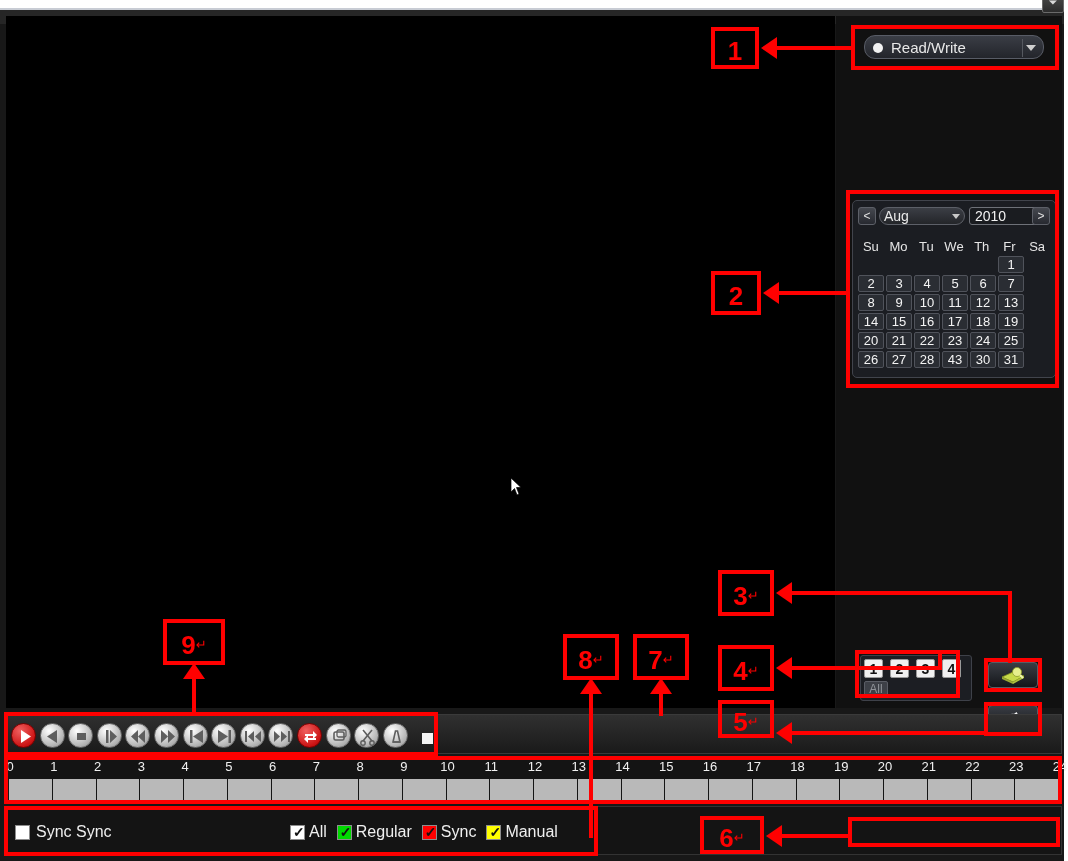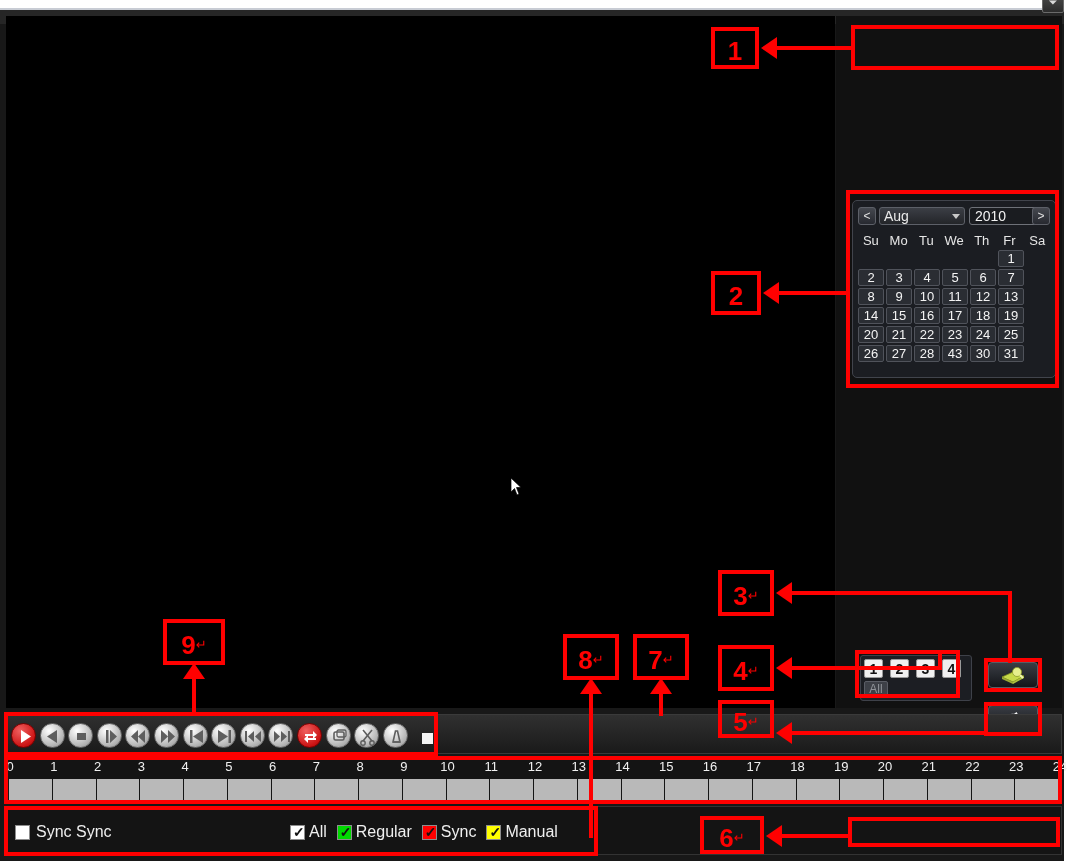--- a/index.html
+++ b/index.html
@@ -41,29 +41,29 @@
   #calendar{position:absolute;left:852px;top:200px;width:204px;height:178px;
             background:#1b1d22;border:1px solid #41444c;border-radius:5px;
             box-sizing:border-box;padding:4px;}
   #calhead{position:relative;height:22px;}
   .calnav{position:absolute;top:2px;width:18px;height:18px;background:linear-gradient(#45484f,#272930);
           border:1px solid #5d6068;border-radius:3px;color:#e0e0e0;font-size:12px;
           line-height:17px;text-align:center;cursor:pointer;box-sizing:border-box;}
   #calprev{left:1px;} #calnext{right:1px;}
   #calmonth{position:absolute;left:22px;top:2px;width:86px;height:18px;
             background:linear-gradient(#3b3e45,#232529);border:1px solid #5d6068;
-            border-radius:3px;box-sizing:border-box;}
+            border-radius:9px;box-sizing:border-box;}
   #calmonth span{position:absolute;left:4px;top:0px;color:#eaeaea;font-size:14px;line-height:17px;}
   #calmonth .ar{position:absolute;right:4px;top:6px;width:0;height:0;
            border-left:4px solid transparent;border-right:4px solid transparent;
            border-top:5px solid #c8c8c8;}
   #calyear{position:absolute;left:112px;top:2px;width:68px;height:18px;
            background:#1a1c20;border:1px solid #6e7178;border-radius:3px;box-sizing:border-box;}
   #calyear span{position:absolute;left:5px;top:0;color:#f2f2f2;font-size:14px;line-height:17px;}
-  #dowrow{display:flex;margin-top:6px;}
+  #dowrow{display:flex;margin-top:12px;justify-content:center;}
   #dowrow div{width:28px;text-align:center;color:#e6e6e6;font-size:13px;line-height:16px;}
   #calgrid{display:flex;flex-wrap:wrap;margin-top:1px;}
   #calgrid .cell{width:28px;height:19px;box-sizing:border-box;}
   #calgrid .day{width:26px;height:17px;margin:0 1px 1px 1px;text-align:center;
           color:#f4f4f4;font-size:13px;line-height:16px;
           background:#2a2d33;border:1px solid #50535b;border-radius:2px;
           box-sizing:border-box;cursor:pointer;}
   #calgrid .empty{background:none;border:none;}
 
   
@@ -146,20 +146,26 @@
   <div id="closebtn">⏷</div>
 
   <div id="video">
     <svg id="cursor" viewBox="0 0 12 18">
       <polygon points="0,0 0,14 3.5,10.5 6,17 8,16 5.5,9.5 10,9.5" fill="#ffffff" stroke="#000" stroke-width="0.7"></polygon>
     </svg>
   </div>
 
   <div id="rightpanel"></div>
 
+  <div id="rwsel">
+    <div id="rwdot"></div>
+    <div id="rwlabel">Read/Write</div>
+    <div id="rwdiv"></div>
+    <div id="rwarrow"></div>
+  </div>
 
   <div id="calendar">
     <div id="calhead">
       <div class="calnav" id="calprev">&lt;</div>
       <div id="calmonth">
         <span>Aug</span>
         <div class="ar"></div>
       </div>
       <div id="calyear">
         <span>2010</span>

